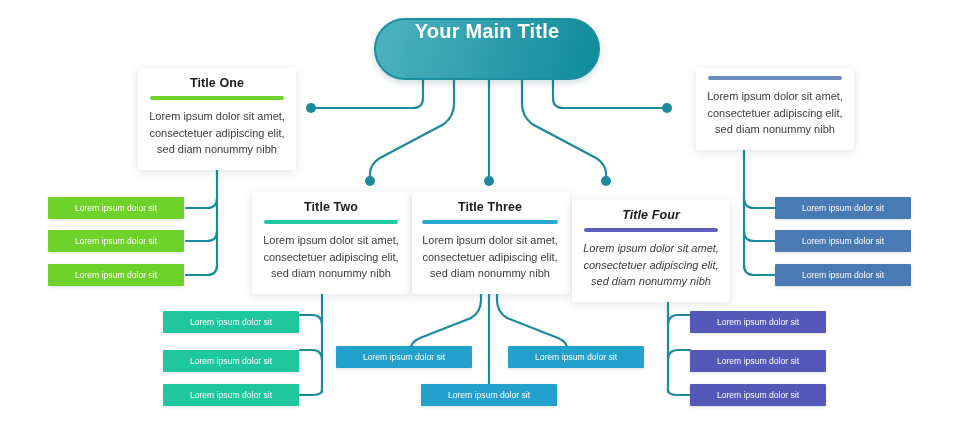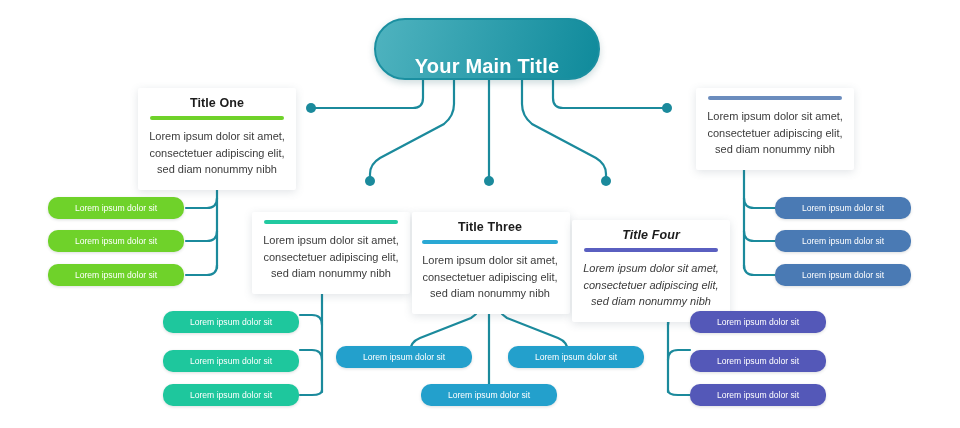--- a/index.html
+++ b/index.html
@@ -31,42 +31,41 @@
     position: absolute;
     left: 374px;
     top: 18px;
     width: 226px;
     height: 62px;
     border-radius: 31px;
     background: linear-gradient(105deg, #4fb3bf 0%, #2fa3b0 38%, #0f8a9b 100%);
     border: 2px solid #1b8fa0;
     box-shadow: 0 3px 7px rgba(30,90,100,0.22);
     display: flex;
-    align-items: flex-end;
+    align-items: flex-start;
     justify-content: center;
     box-sizing: border-box;
   }
   .main-node-label {
     color: #ffffff;
     font-size: 20px;
     font-weight: bold;
     letter-spacing: .2px;
   }
 
   
   .card {
     position: absolute;
     width: 158px;
     background: #ffffff;
     box-shadow: 0 2px 9px rgba(80,95,110,0.17);
     border-radius: 2px;
     box-sizing: border-box;
     padding: 8px 10px 12px 10px;
     text-align: center;
-    margin-top: 20px;
   }
   .card-title {
     font-size: 12.5px;
     font-weight: bold;
     color: #1c1c1c;
     margin-bottom: 6px;
     letter-spacing: .1px;
   }
   .card-rule {
     height: 4px;
@@ -82,21 +81,21 @@
   #card-one   { left: 138px; top: 68px; }
   #card-five  { left: 696px; top: 68px; }
   #card-two   { left: 252px; top: 192px; }
   #card-three { left: 412px; top: 192px; padding-left: 8px; }
   #card-four  { left: 572px; top: 200px; font-style: italic; }
 
   
   .pill {
     position: absolute;
     height: 22px;
-    border-radius: 10px;
+    border-radius: 1px;
     display: flex;
     align-items: center;
     justify-content: center;
     color: #ffffff;
     font-size: 8.6px;
     box-sizing: border-box;
     box-shadow: 0 1px 3px rgba(60,70,80,0.18);
     white-space: nowrap;
   }
 </style>
@@ -159,20 +158,21 @@
     <span class="main-node-label">Your Main Title</span>
   </div>
 
   <div class="card" id="card-one">
     <div class="card-title">Title One</div>
     <div class="card-rule" style="background: rgb(111, 210, 42);"></div>
     <div class="card-body">Lorem ipsum dolor sit amet, consectetuer adipiscing elit, sed diam nonummy nibh</div>
   </div>
 
   <div class="card" id="card-two">
+    <div class="card-title">Title Two</div>
     <div class="card-rule" style="background: rgb(33, 201, 160);"></div>
     <div class="card-body">Lorem ipsum dolor sit amet, consectetuer adipiscing elit, sed diam nonummy nibh</div>
   </div>
 
   <div class="card" id="card-three">
     <div class="card-title">Title Three</div>
     <div class="card-rule" style="background: rgb(42, 168, 212);"></div>
     <div class="card-body">Lorem ipsum dolor sit amet, consectetuer adipiscing elit, sed diam nonummy nibh</div>
   </div>
 

